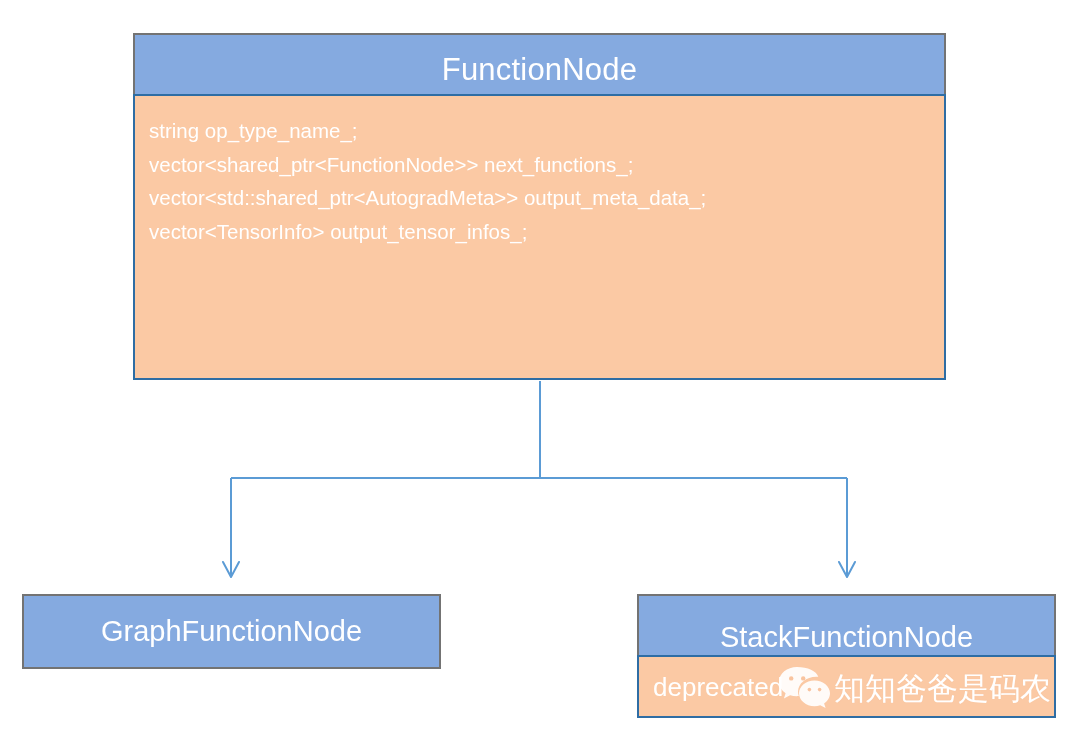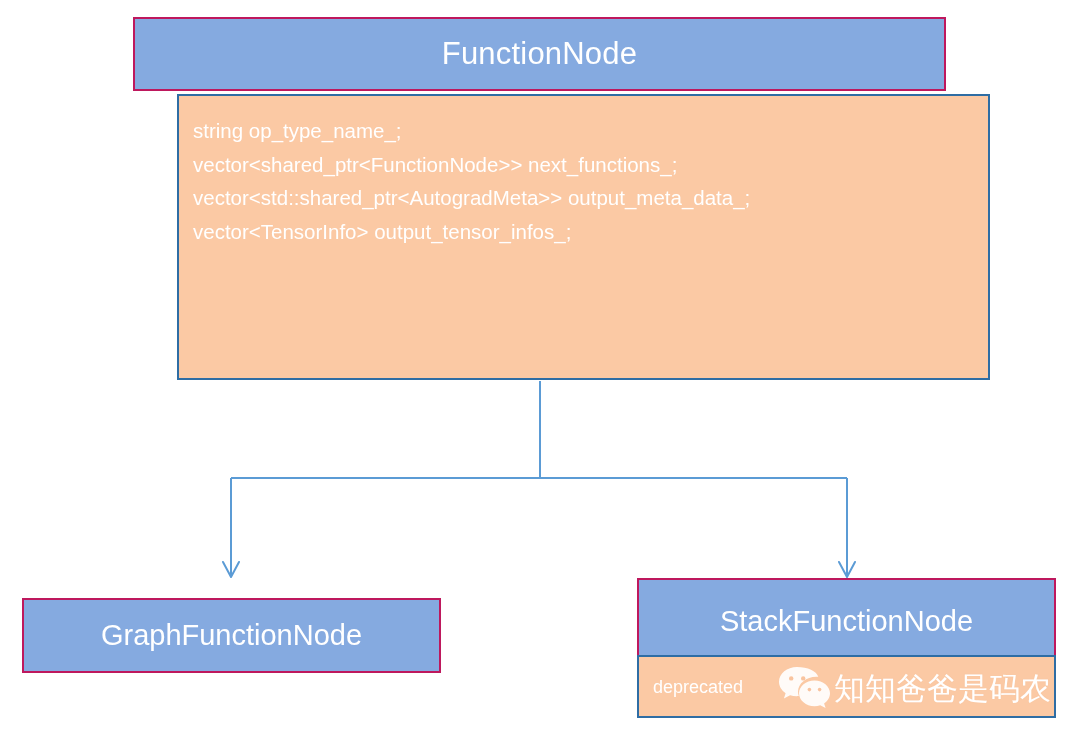--- a/index.html
+++ b/index.html
@@ -26,28 +26,29 @@
     left: 0;
     top: 0;
     width: 1080px;
     height: 741px;
     pointer-events: none;
   }
   .uml-header {
     position: absolute;
     box-sizing: border-box;
     background: #85aae0;
-    border: 2px solid #be185d;
+    border: 2px solid #737373;
     color: #ffffff;
     display: flex;
     align-items: center;
     justify-content: center;
     text-align: center;
     white-space: nowrap;
     overflow: hidden;
+    margin-top: 16px;
   }
   .uml-body {
     position: absolute;
     box-sizing: border-box;
     background: #fbc9a4;
     border: 2px solid #2e6da4;
     color: #ffffff;
     overflow: hidden;
   }
 
@@ -59,38 +60,37 @@
     height: 74px;
     font-size: 31px;
     letter-spacing: 0.2px;
   }
   #fn-body {
     left: 133px;
     top: 94px;
     width: 813px;
     height: 286px;
     padding: 18px 0 0 14px;
-    margin-left: 44px;
   }
   .member-list {
     margin: 0;
     padding: 0;
     list-style: none;
   }
   .member-list li {
     font-size: 20.5px;
     line-height: 33.5px;
     color: #ffffff;
     white-space: nowrap;
   }
 
   
   #gfn-header {
     left: 22px;
-    top: 598px;
+    top: 578px;
     width: 419px;
     height: 75px;
     font-size: 29px;
   }
 
   
   #sfn-header {
     left: 637px;
     top: 578px;
     width: 419px;
@@ -103,21 +103,21 @@
     width: 419px;
     height: 63px;
     padding: 0;
     display: flex;
     align-items: center;
   }
   #sfn-body .member-list {
     padding-left: 14px;
   }
   #sfn-body .member-list li {
-    font-size: 18px;
+    font-size: 26px;
     line-height: 30px;
   }
 
   
   #watermark {
     position: absolute;
     left: 778px;
     top: 661px;
     height: 54px;
     display: flex;

